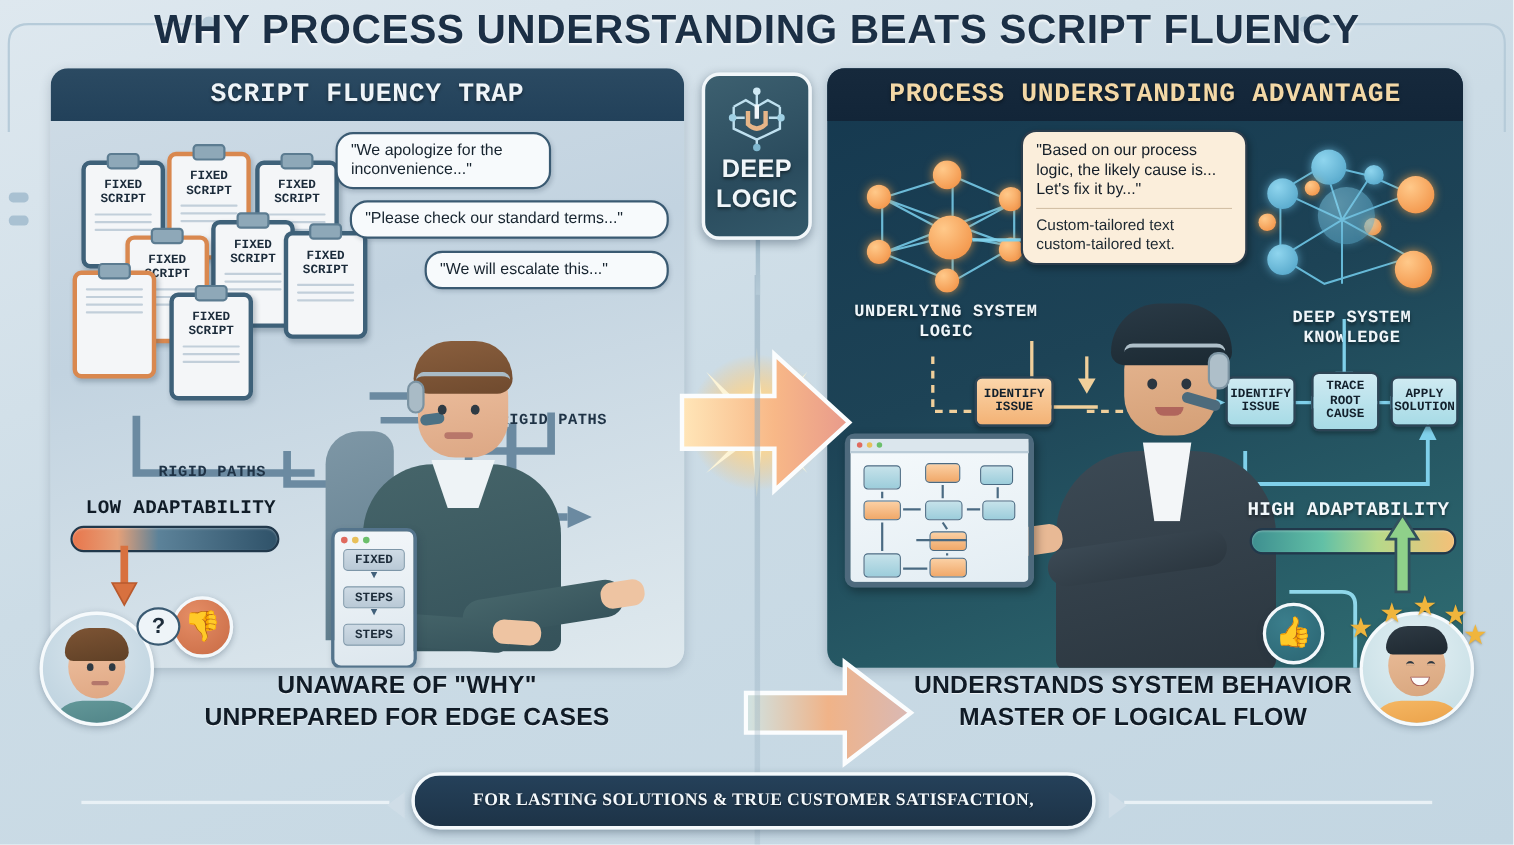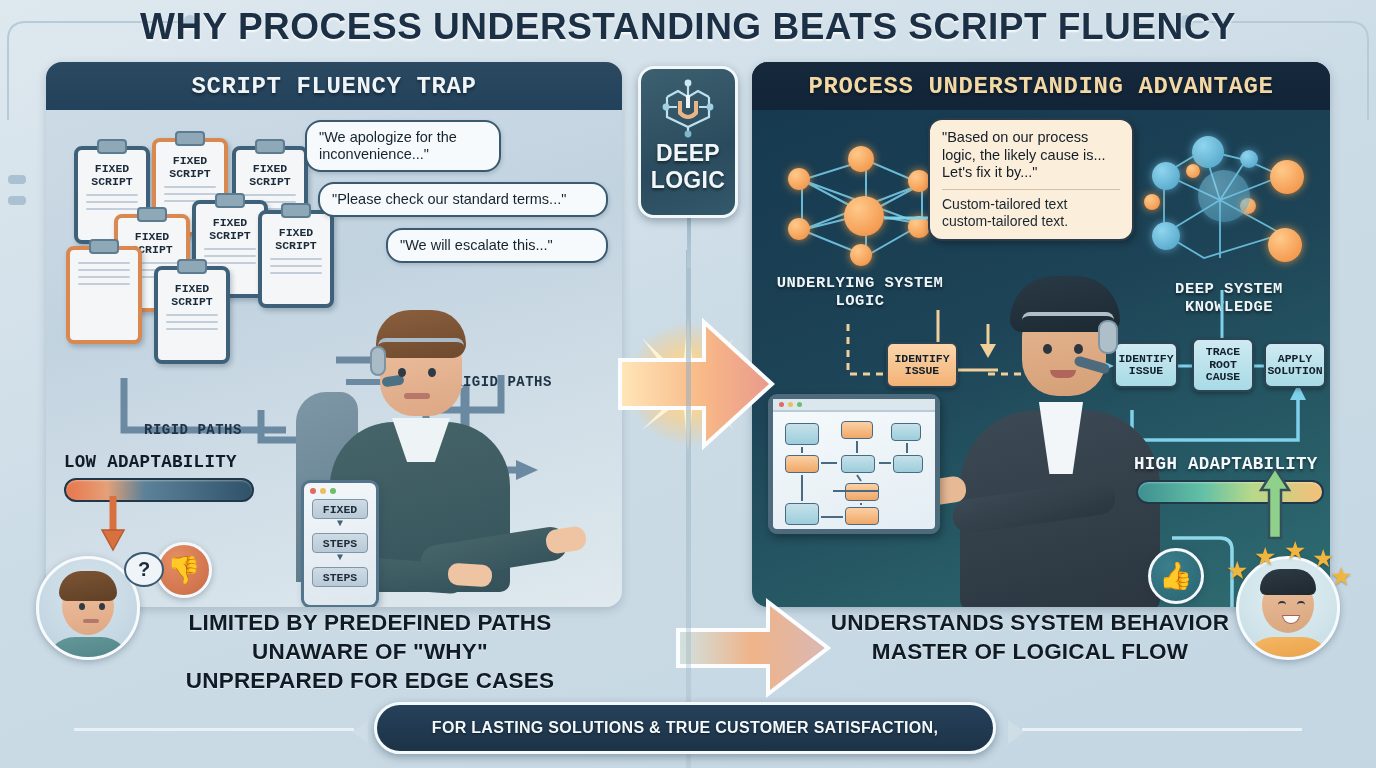--- a/index.html
+++ b/index.html
@@ -244,20 +244,21 @@
     background: linear-gradient(180deg,#25415a,#1d3347);
     border:3px solid #f4f9fc;
     display:flex; align-items:center; justify-content:center;
     box-shadow: 0 3px 8px rgba(20,40,60,.35);
     z-index: 9;
   }
   #footer span {
     color:#f3f8fb; font-size:16px; font-weight:bold; 
     line-height:20px; letter-spacing:.3px;
     text-shadow: 0 1px 2px rgba(0,0,0,.5);
+    font-family: Liberation Serif, serif;
   }
   .footer-tri { position:absolute; top:720px; width:0; height:0;
     border-top:12px solid transparent; border-bottom:12px solid transparent; }
   #ftri-left  { left:352px; border-right:16px solid #cfdde7; }
   #ftri-right { right:352px; border-left:16px solid #cfdde7; }
   .footer-rail { position:absolute; height:3px; background:#e9f1f6; top:728px; }
 </style>
 </head>
 <body>
 
@@ -399,21 +400,21 @@
             <i style="background:#e8c05a"></i>
             <i style="background:#6bbf6b"></i>
         </div>
         <div class="step-chip">FIXED</div>
         <div class="step-arrow">▼</div>
         <div class="step-chip">STEPS</div>
         <div class="step-arrow">▼</div>
         <div class="step-chip">STEPS</div>
       </div>
 
-      <div class="adapt-label" style="left:18px; top:342px; color:#101c27;">LOW ADAPTABILITY</div>
+      <div class="adapt-label" style="left:32px; top:342px; color:#101c27;">LOW ADAPTABILITY</div>
       <div class="adapt-bar" id="bar-low" style="left:18px; top:368px; width:190px;"></div>
       <svg style="position:absolute; left:52px; top:386px; width:30px; height:56px;">
         <path d="M15,0 L15,36" stroke="#d8713f" stroke-width="7" fill="none"></path>
         <polygon points="4,34 26,34 15,54" fill="#d8713f" stroke="#b85a2e" stroke-width="1.5"></polygon>
       </svg>
 
       <div class="thumb-circle" id="thumb-down" style="left:110px; top:432px;">
         <span>👎</span>
       </div>
       <svg style="position:absolute; left:20px; top:456px; width:110px; height:70px;">
@@ -650,21 +651,20 @@
     <div style="position:absolute; left:43px; top:56px; width:18px; height:9px; border-radius:0 0 10px 10px; background:#fdfdfd; border:1.5px solid #a8615a;"></div>
     <div class="av-body" style="top:78px; width:88px; height:30px; background:linear-gradient(170deg,#f5b865,#e89b41);"></div>
   </div>
   <div class="star" style="left:1226px; top:556px;">★</div>
   <div class="star" style="left:1254px; top:542px;">★</div>
   <div class="star" style="left:1284px; top:536px;">★</div>
   <div class="star" style="left:1312px; top:544px;">★</div>
   <div class="star" style="left:1330px; top:562px;">★</div>
 
   <div class="concl" id="concl-left">
-    <div>LIMITED BY PREDEFINED PATHS</div>
     <div>UNAWARE OF "WHY"</div>
     <div>UNPREPARED FOR EDGE CASES</div>
   </div>
   <div class="concl" id="concl-right">
     <div>UNDERSTANDS SYSTEM BEHAVIOR</div>
     <div>MASTER OF LOGICAL FLOW</div>
   </div>
 
   <div class="footer-rail" style="left:74px; width:280px;"></div>
   <div class="footer-rail" style="right:74px; width:280px;"></div>

